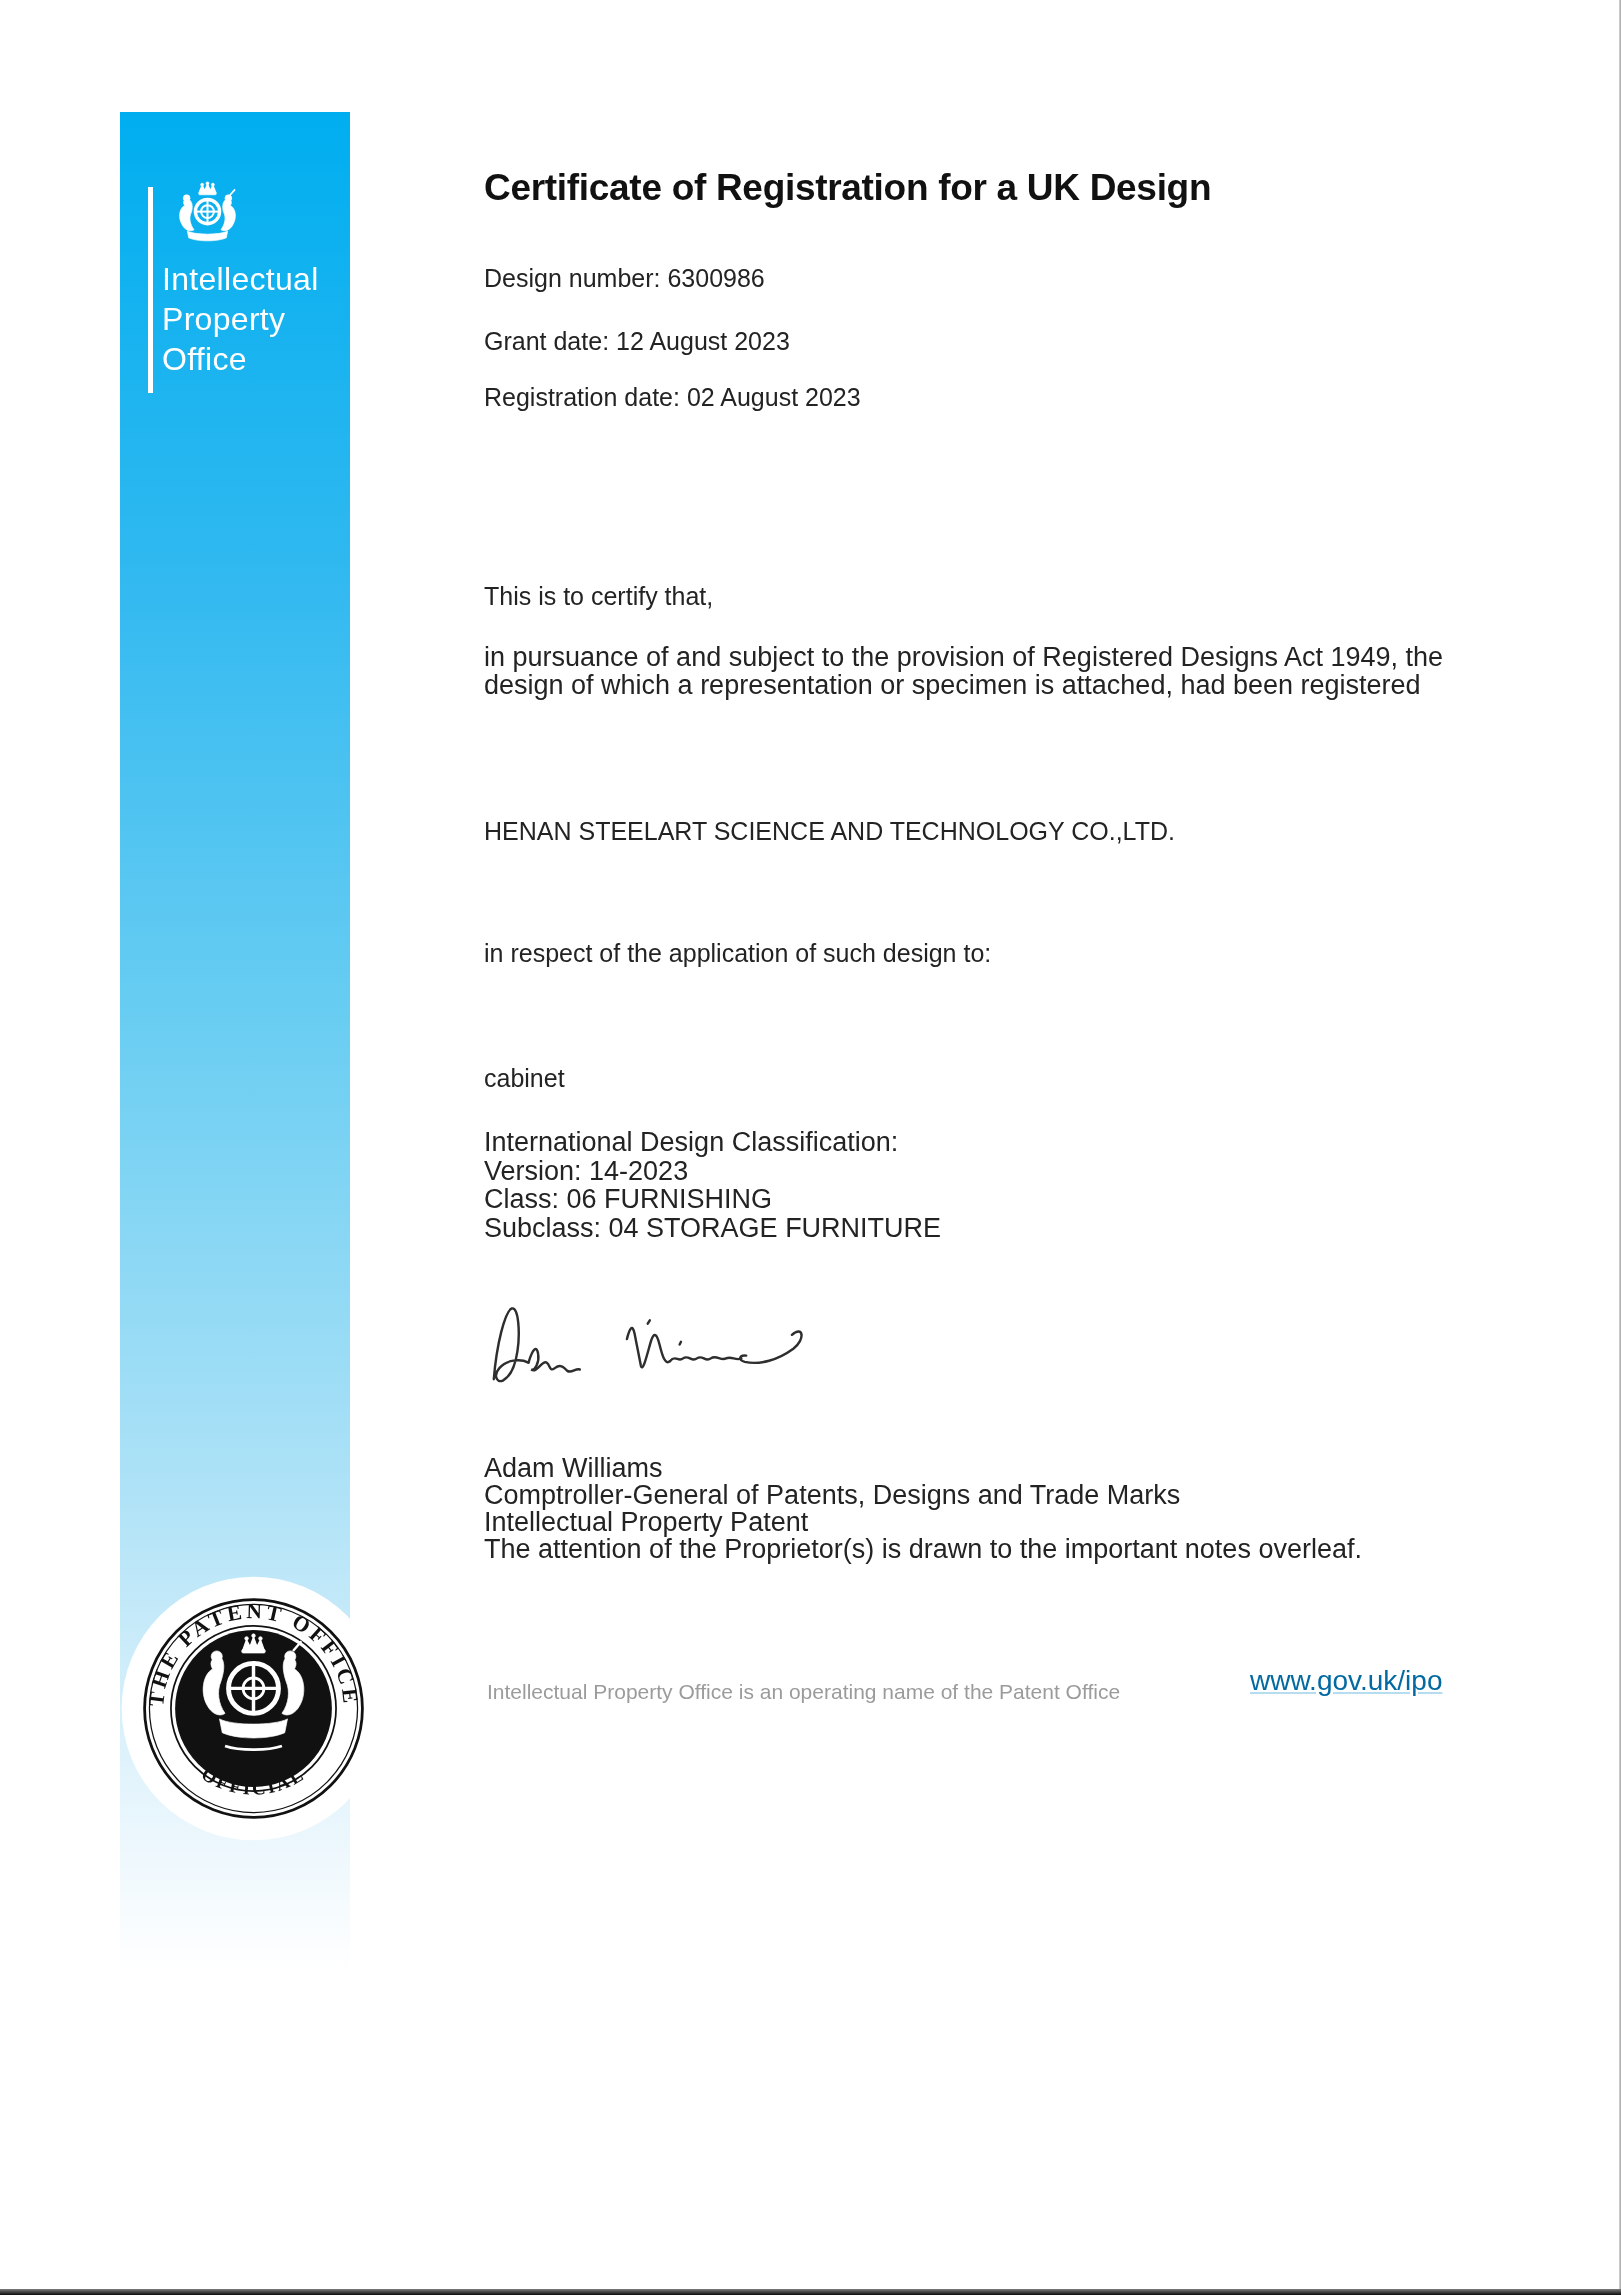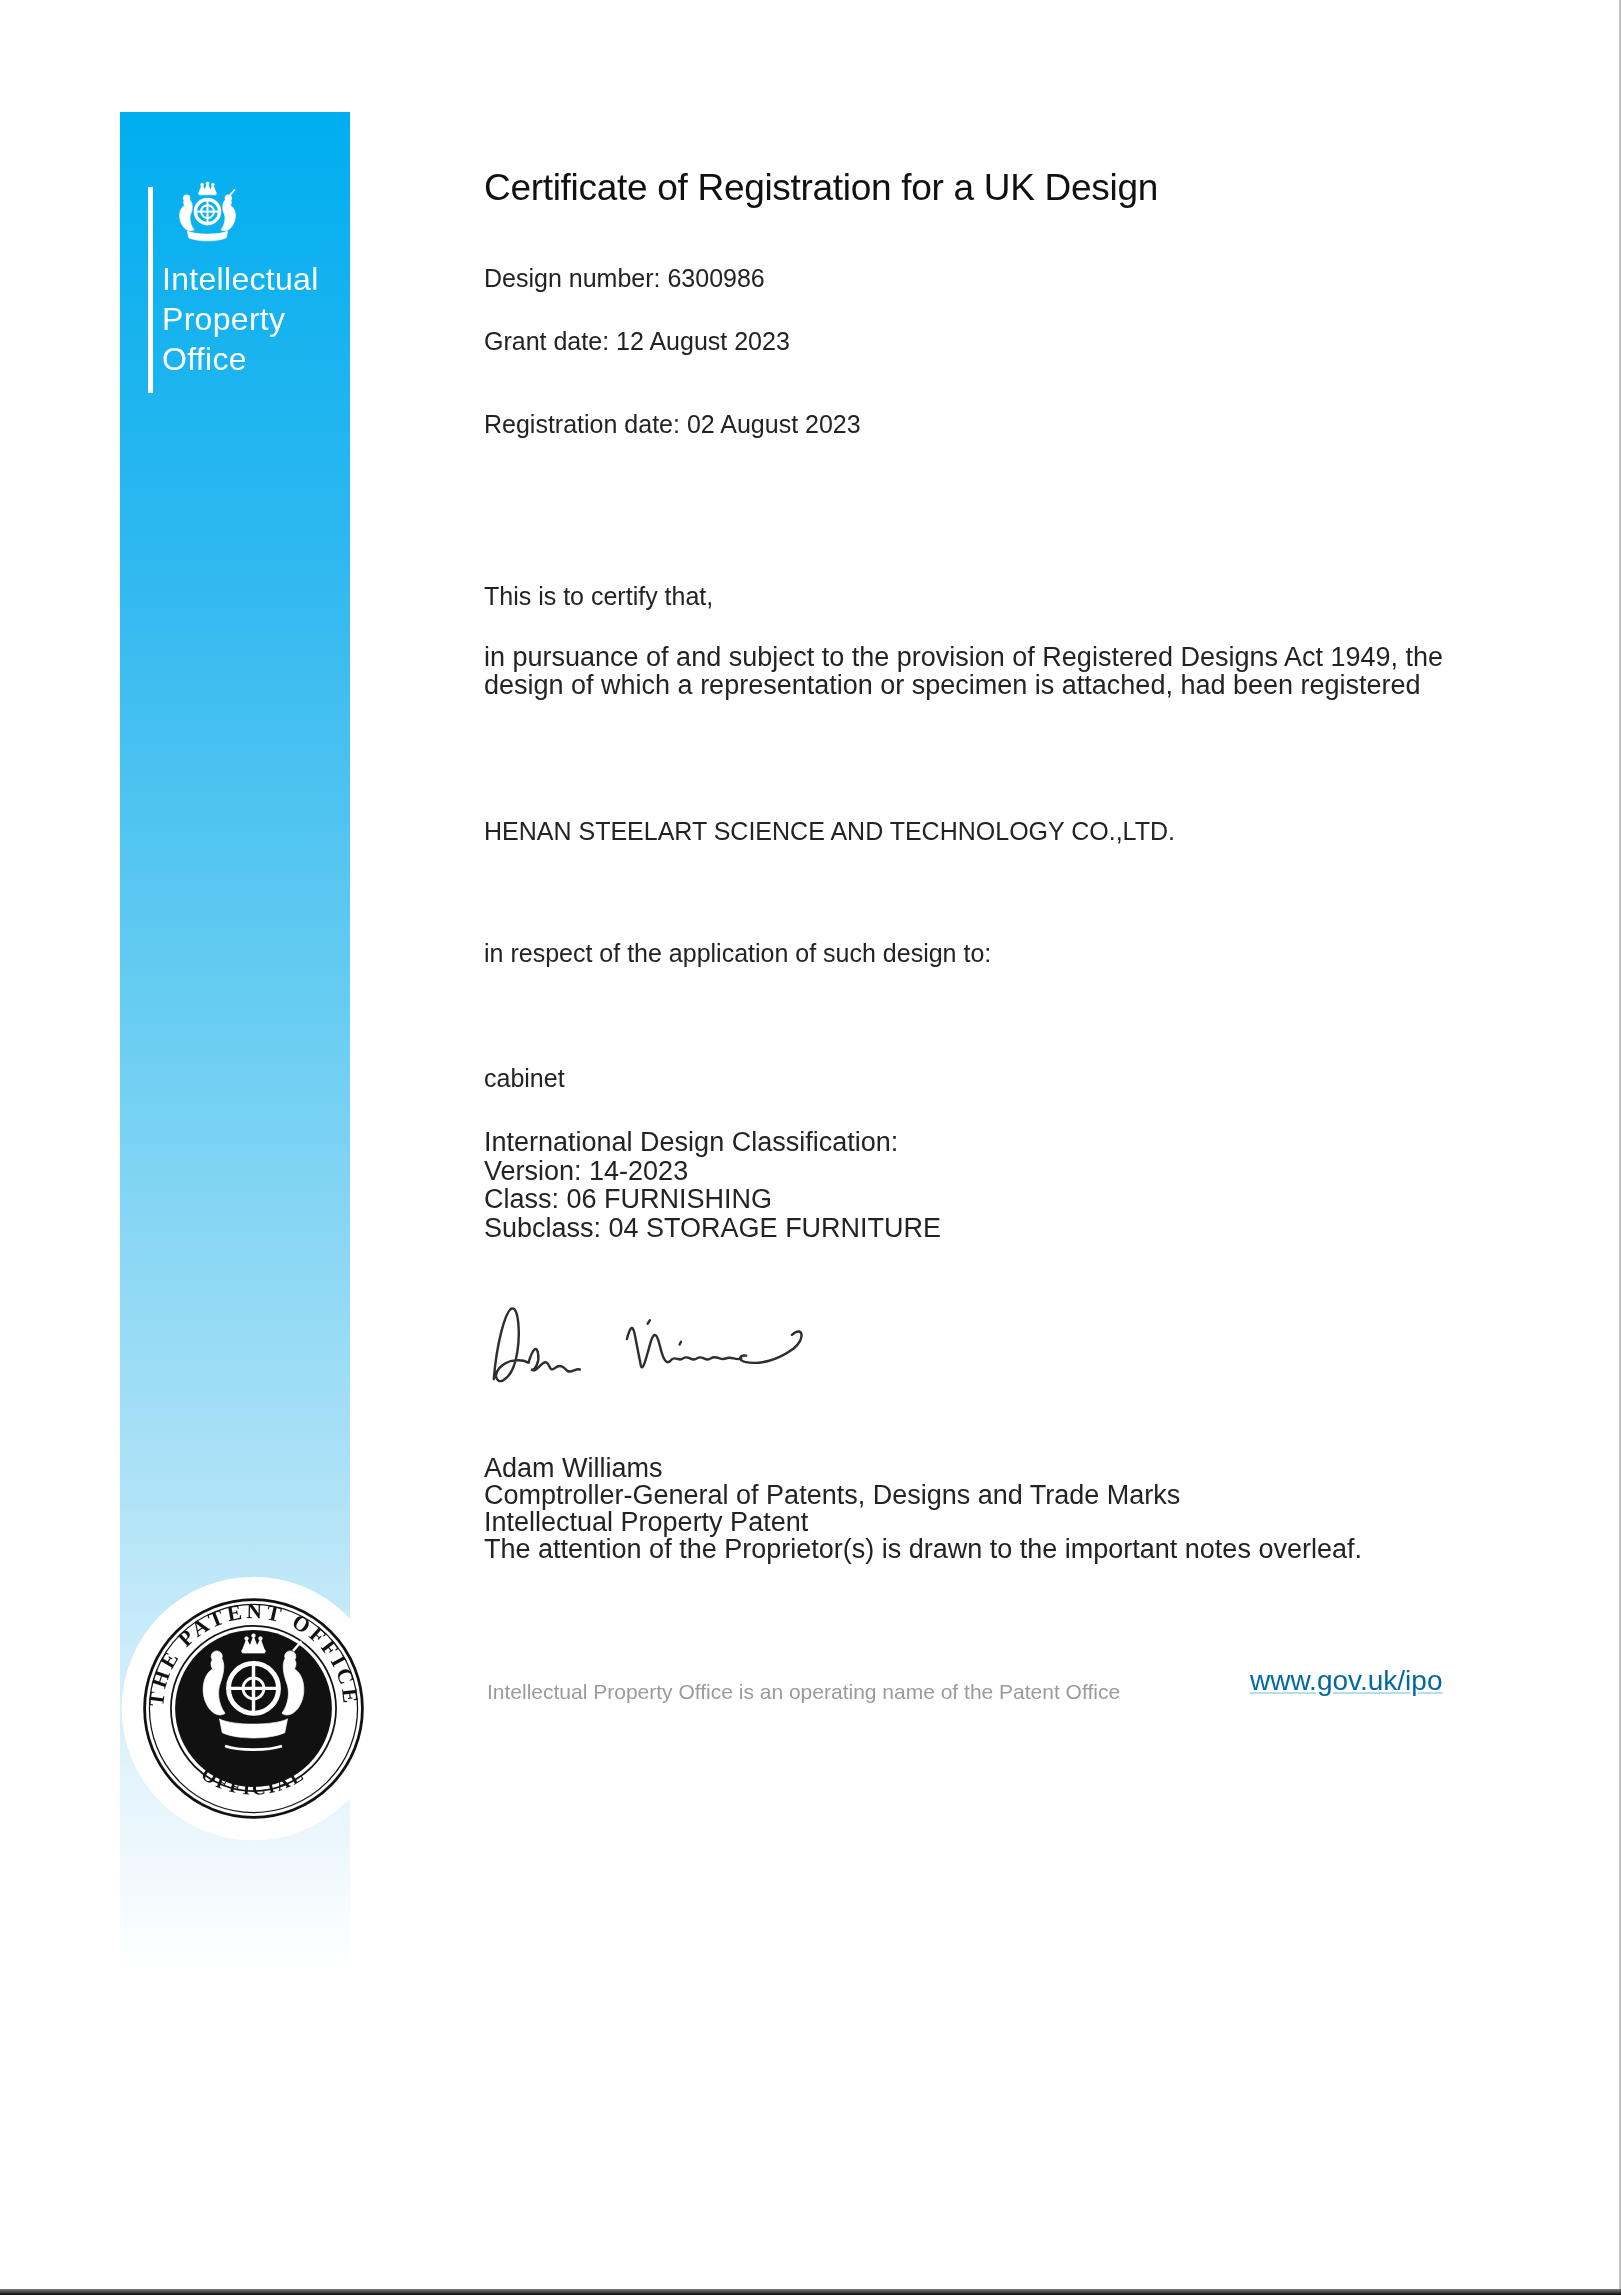--- a/index.html
+++ b/index.html
@@ -39,21 +39,21 @@
     position:absolute;left:47px;top:68px;width:81px;height:78px;
   }
   .org-text{
     position:absolute;left:42px;top:147px;
     color:#ffffff;font-size:32px;line-height:40px;font-weight:400;
     letter-spacing:0.3px;white-space:nowrap;
   }
   
   .title{
     position:absolute;left:484px;top:167px;
-    font-size:37px;font-weight:normal;color:#111;white-space:nowrap;letter-spacing:-0.3px;
+    font-size:37px;font-weight:bold;color:#111;white-space:nowrap;letter-spacing:-0.3px;
   }
   .line{position:absolute;left:484px;font-size:25px;color:#232323;white-space:nowrap;}
   .bold{font-weight:normal;}
   .block{position:absolute;left:484px;font-size:27px;color:#232323;line-height:28px;}
   .block div{white-space:nowrap;}
   .classification{line-height:28.5px;}
   .sig-block{line-height:27px;}
   .signature-svg{position:absolute;left:484px;top:1296px;}
   .seal{position:absolute;left:121px;top:1576px;width:265px;height:265px;}
   .footer-disclaimer{
@@ -102,21 +102,21 @@
     <div class="org-text">
       <div>Intellectual</div>
       <div>Property</div>
       <div>Office</div>
     </div>
   </div>
 
   <div class="title">Certificate of Registration for a UK Design</div>
   <div class="line" style="top:264px">Design number: 6300986</div>
   <div class="line" style="top:327px">Grant date: 12 August 2023</div>
-  <div class="line" style="top:410px">Registration date: 02 August 2023</div>
+  <div class="line" style="top:383px">Registration date: 02 August 2023</div>
 
   <div class="line bold" style="top:582px">This is to certify that,</div>
 
   <div class="block" style="top:643px">
     <div>in pursuance of and subject to the provision of Registered Designs Act 1949, the</div>
     <div>design of which a representation or specimen is attached, had been registered</div>
   </div>
 
   <div class="line" style="top:817px">HENAN STEELART SCIENCE AND TECHNOLOGY CO.,LTD.</div>
   <div class="line" style="top:939px">in respect of the application of such design to:</div>

